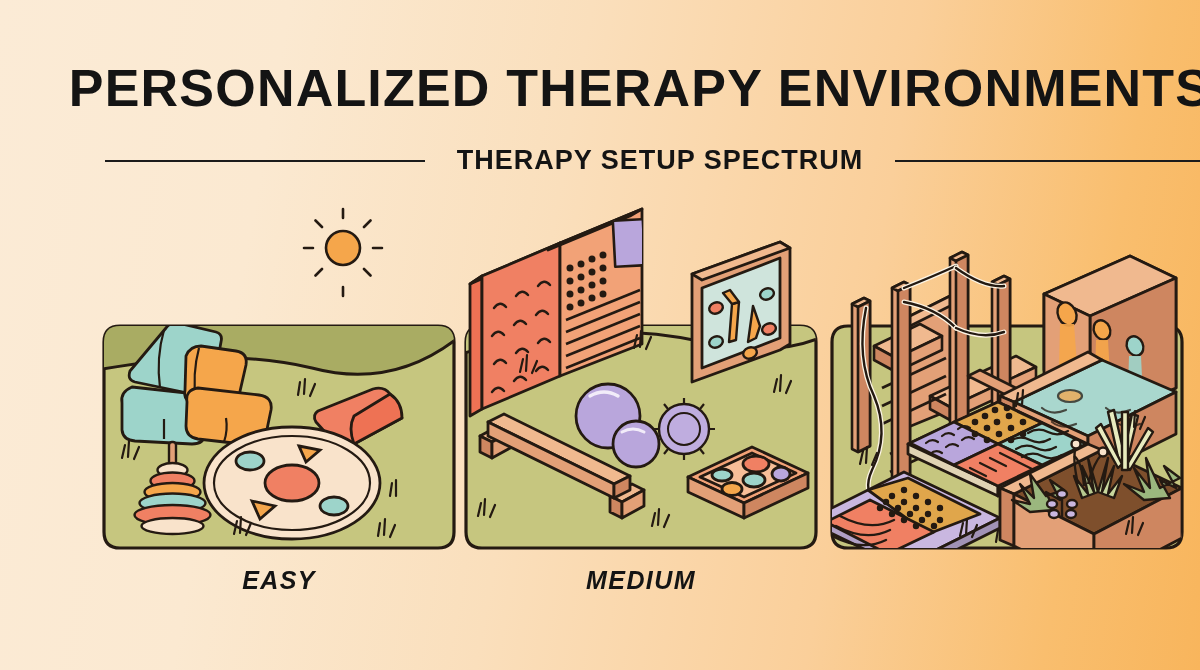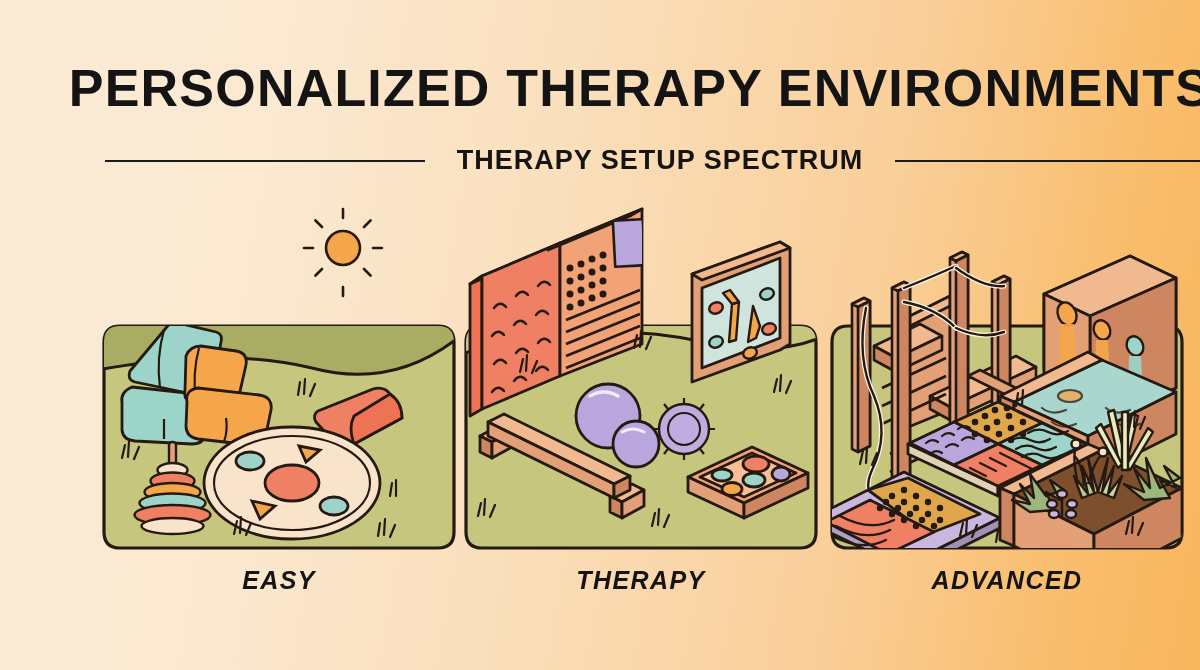--- a/index.html
+++ b/index.html
@@ -468,16 +468,15 @@
             <path d="M130 340 l3 -13 M136 339 l1 -16 M142 341 l5 -12"></path>
             <path d="M296 338 l3 -13 M302 337 l1 -16 M308 339 l5 -12"></path>
             <path d="M166 346 l2 -12"></path>
           </g>
         </g>
       </svg>
     </div>
   </div>
 
   <div class="caption c1">EASY</div>
-  <div class="caption c2">THERAPY</div>
-  <div class="caption c3">ADVANCED</div>
+  <div class="caption c2">MEDIUM</div>
 
 </div>
 
 </body></html>

